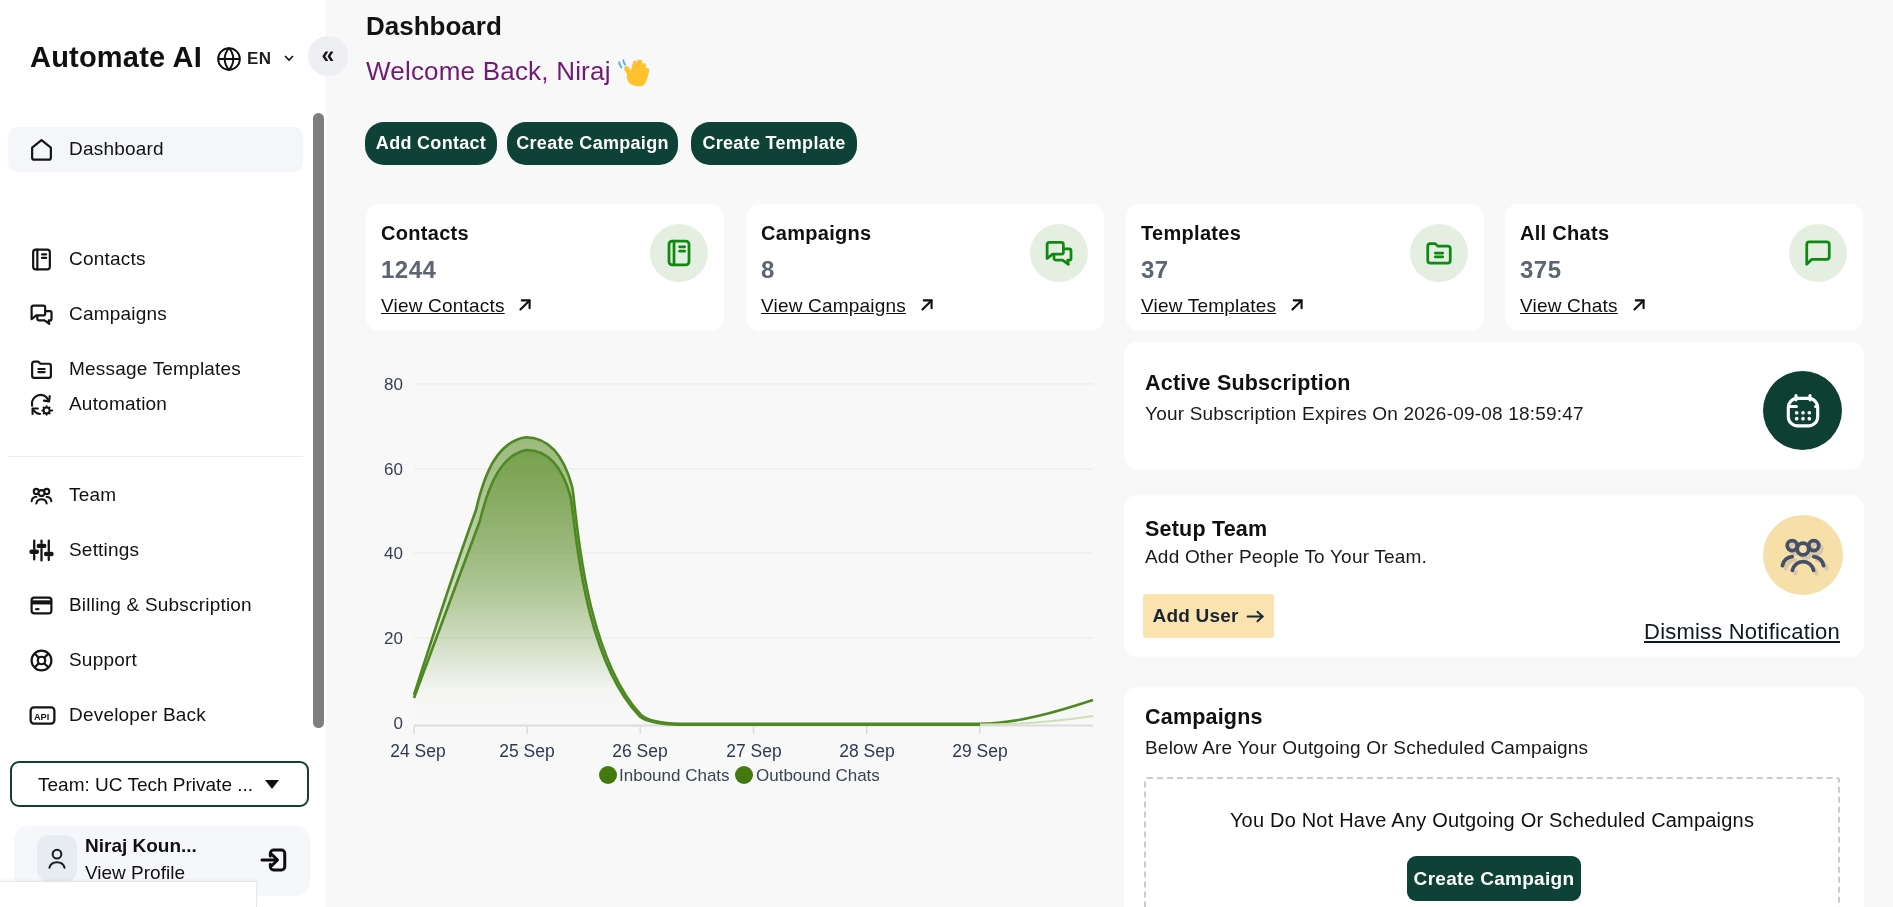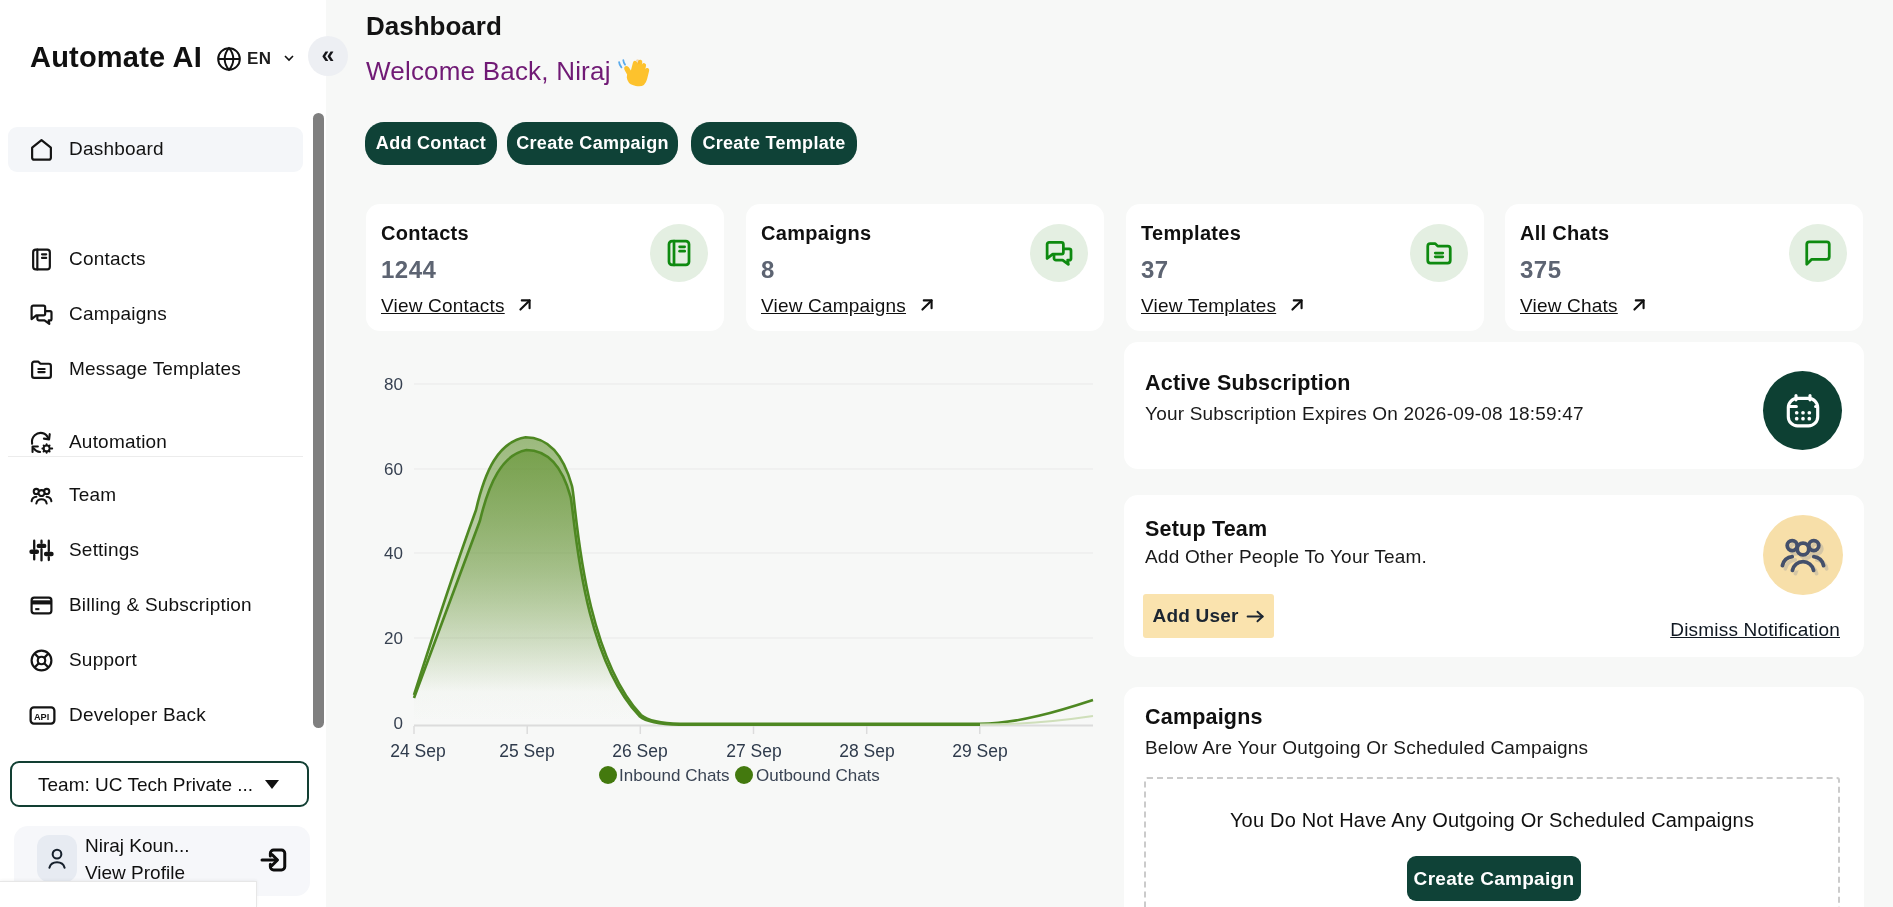--- a/index.html
+++ b/index.html
@@ -18,21 +18,21 @@
 .nav-item.sel { background:#f4f6f9; }
 .nav-item svg { position:absolute; left:21px; top:10px; }
 .nav-item .t { position:absolute; left:61px; top:11px; font-size:19px; color:#121212; letter-spacing:0.2px; }
 #nav-divider { position:absolute; left:8px; top:456px; width:295px; height:1px; background:#ececec; }
 #team-select { position:absolute; left:10px; top:761px; width:299px; height:46px; border:2px solid #123f33; border-radius:9px; background:#fff; }
 #team-select .t { position:absolute; left:26px; top:11px; font-size:19px; color:#101010; }
 #team-select .car { position:absolute; right:28px; top:17px; width:0; height:0; border-left:7px solid transparent; border-right:7px solid transparent; border-top:9px solid #101010; }
 #profile { position:absolute; left:14px; top:826px; width:296px; height:70px; background:#f6f7fa; border-radius:14px; }
 #avatar { position:absolute; left:23px; top:9px; width:40px; height:47px; background:#e7ebf2; border-radius:12px; }
 #avatar svg { position:absolute; left:7px; top:10px; }
-#pname { position:absolute; left:71px; top:9px; font-size:19px; font-weight:400; color:#101010;text-align:center; }
+#pname { position:absolute; left:71px; top:9px; font-size:19px; font-weight:700; color:#101010;text-align:center; }
 #pview { position:absolute; left:71px; top:36px; font-size:19px; color:#101010; }
 #plogout { position:absolute; left:246px; top:19px; }
 #overlay-box { position:absolute; left:0px; top:881px; width:257px; height:26px; background:#ffffff; border-top:1px solid #e7e7e7; border-right:1px solid #e7e7e7; box-shadow:0 -1px 3px rgba(0,0,0,0.05); z-index:4; }
 #sb-scroll { position:absolute; left:313px; top:113px; width:11px; height:615px; background:#7f7f7f; border-radius:6px; z-index:3; }
 
 
 #h-dash { position:absolute; left:366px; top:11px; font-size:26px; font-weight:700; color:#131313; }
 #h-welcome { position:absolute; left:366px; top:56px; font-size:26px; font-weight:400; color:#701a75; letter-spacing:0.2px; }
 #h-hand { position:absolute; left:617px; top:54px; }
 .gbtn { position:absolute; top:122px; height:43px; background:#0f4237; color:#ffffff; border-radius:19px; font-size:18px; font-weight:700; text-align:center; line-height:43px; letter-spacing:0.3px; }
@@ -59,21 +59,21 @@
 .rcard .sub { font-size:19px; color:#191919; letter-spacing:0.2px; }
 #rc1 h3 { position:absolute; left:21px; top:29px; }
 #rc1 .sub { position:absolute; left:21px; top:61px; }
 #subcirc { position:absolute; left:639px; top:29px; width:79px; height:79px; border-radius:50%; background:#0d4033; }
 #subcirc svg { position:absolute; left:19px; top:19px; }
 #rc2 h3 { position:absolute; left:21px; top:22px; }
 #rc2 .sub { position:absolute; left:21px; top:51px; }
 #teamcirc { position:absolute; left:639px; top:20px; width:80px; height:80px; border-radius:50%; background:#f7dfa9; }
 #teamcirc svg { position:absolute; left:14px; top:13px; }
 #adduser { position:absolute; left:19px; top:99px; width:131px; height:44px; background:#fae3ae; border-radius:3px; font-size:19px; font-weight:700; color:#1b2531; letter-spacing:0.2px; display:flex; align-items:center; justify-content:center; gap:7px; }
-#dismiss { position:absolute; right:24px; top:124px; font-size:19px; font-weight:500; color:#101822; text-decoration:underline; letter-spacing:0.2px; }
+#dismiss { position:absolute; right:24px; top:124px; font-size:22px; font-weight:500; color:#101822; text-decoration:underline; letter-spacing:0.2px; }
 #rc3 h3 { position:absolute; left:21px; top:18px; }
 #rc3 .sub { position:absolute; left:21px; top:50px; }
 #dashedbox { position:absolute; left:20px; top:90px; width:696px; height:220px; border:2px dashed #cbcbcb; border-radius:3px; }
 #nocamp { position:absolute; left:0; top:30px; width:100%; text-align:center; font-size:20px; font-weight:500; color:#101010; letter-spacing:0.2px; }
 #ccbtn { position:absolute; left:261px; top:77px; width:174px; height:45px; background:#0f4237; border-radius:9px; color:#fff; font-size:19px; font-weight:700; text-align:center; line-height:45px; letter-spacing:0.3px; }
 </style>
 </head>
 <body>
 
 <svg id="chart" class="abs" style="left:366px;top:360px;" width="740" height="445" viewBox="0 0 740 445">
@@ -167,21 +167,21 @@
       <span class="t">Campaigns</span>
     </div>
   <div class="nav-item" style="top:347px;">
       <svg width="25" height="25" viewBox="0 0 24 24" fill="none" stroke="#141414" stroke-width="2.1" stroke-linecap="round" stroke-linejoin="round">
         <path d="M3 6.5V18a2 2 0 0 0 2 2h14a2 2 0 0 0 2-2V8.5a2 2 0 0 0-2-2h-8l-2-2H5a2 2 0 0 0-2 2z"></path>
         <path d="M9 11.5h6"></path>
         <path d="M9 14.5h6"></path>
       </svg>
       <span class="t">Message Templates</span>
     </div>
-  <div class="nav-item" style="top:420px;">
+  <div class="nav-item" style="top:382px;">
       <svg width="25" height="25" viewBox="0 0 24 24" fill="none" stroke="#141414" stroke-width="2" stroke-linecap="round" stroke-linejoin="round">
         <path d="M3.0 13.2 C1.9 6.5 7.5 1.8 13.0 3.0 C15.6 3.6 17.6 5.6 18.6 8.0"></path>
         <path d="M19.9 4.0 L19.3 9.0 L14.3 8.3"></path>
         <path d="M8.5 15.9 H3.4 V21.0"></path>
         <path d="M4.4 17.6 A 8.8 8.8 0 0 0 10.6 21.1"></path>
         <g stroke-width="1.8">
           <circle cx="16.9" cy="17.7" r="2.9"></circle>
           <path d="M16.9 13.6v1.3M16.9 20.5v1.3M12.8 17.7h1.3M21 17.7h1.3M14 14.8l.92.92M18.9 19.7l.92.92M19.8 14.8l-.92.92M14.9 19.7l-.92.92"></path>
         </g>
       </svg>

